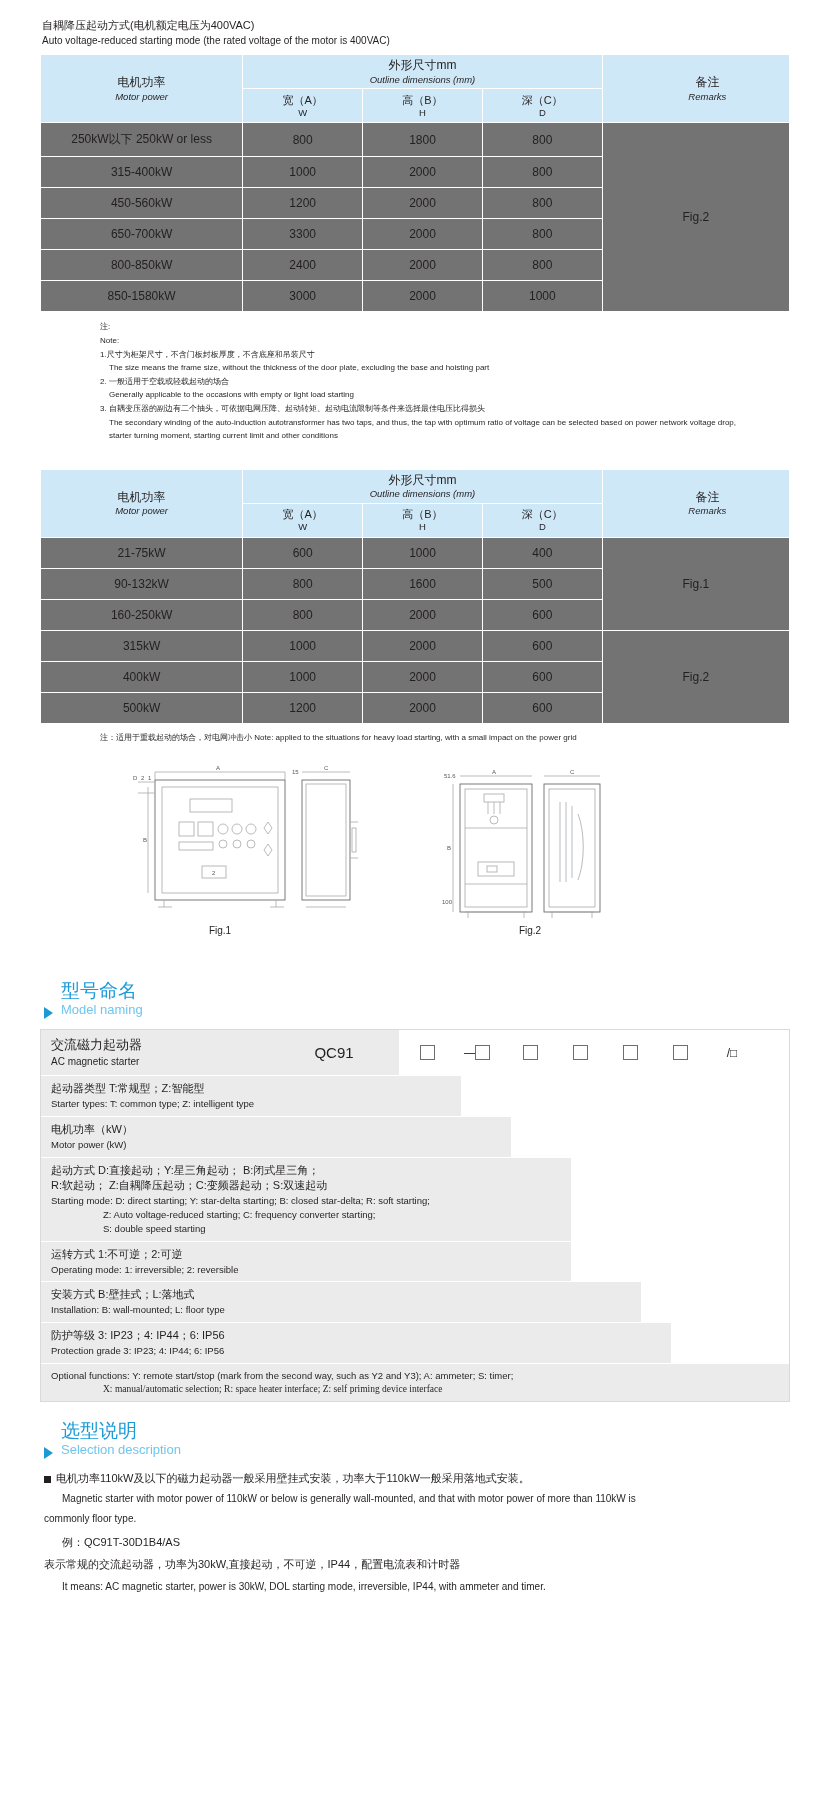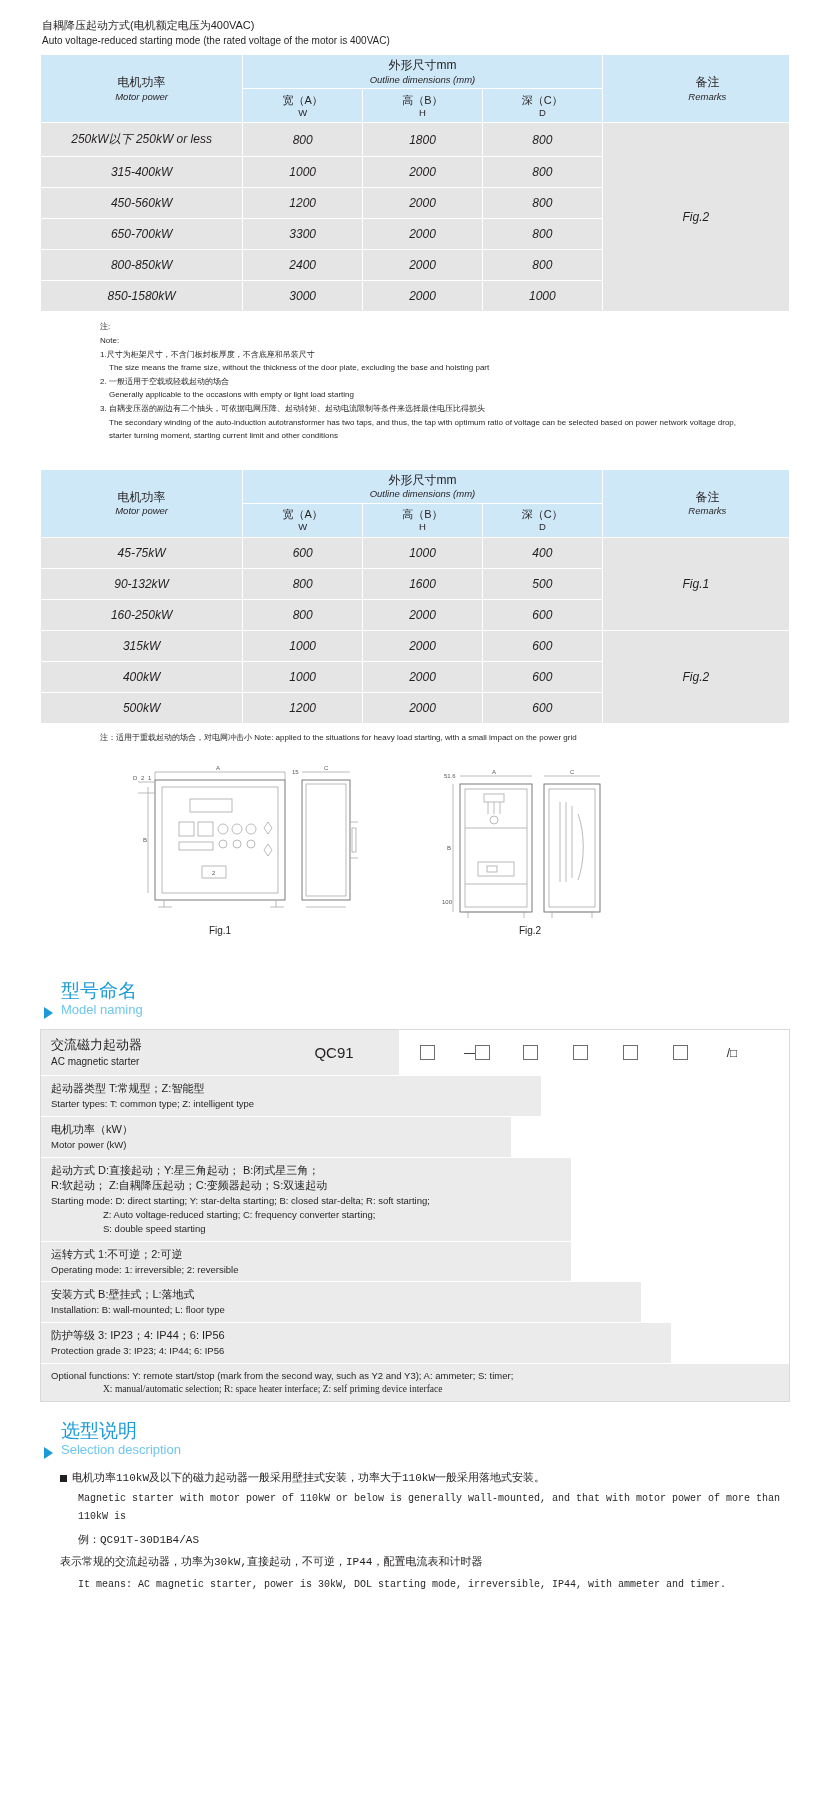--- a/index.html
+++ b/index.html
@@ -28,21 +28,21 @@
     background: #ffffff;
   }
   table.dt th, table.dt td {
     border: 1px solid #ffffff;
     text-align: center;
     vertical-align: middle;
     font-weight: normal;
     color: #231f20;
   }
   table.dt th { background: #cfe8f7; }
-  table.dt td { background: #e5e5e5; font-style: italic; }
+  table.dt td { background: #737373; }
   .th-main { font-size: 12px; line-height: 1.35; }
   .th-main .en { font-size: 9.5px; display: block; font-style: italic; }
   .th-sub { font-size: 11px; line-height: 1.3; }
   .th-sub .en { font-size: 9.5px; display: block; }
   .cell-lbl { font-size: 12px; padding: 8px 2px; }
   .cell-num { font-size: 12px; padding: 8px 2px; }
   .cell-rem { font-size: 12px; }
   .col-a { width: 27%; }
   .col-b { width: 16%; }
   .col-c { width: 16%; }
@@ -107,30 +107,30 @@
   .dash { display: inline-block; width: 11px; text-align: center; font-size: 12px; }
   .slot { display: flex; align-items: center; justify-content: center; }
   .s1 { width: 44px; }
   .s2 { width: 56px; }
   .s3 { width: 50px; }
   .s4 { width: 50px; }
   .s5 { width: 50px; }
   .s6 { width: 50px; }
   .s7 { width: 54px; font-size: 12px; }
 
-  .w1 .left { width: 500px; }
+  .w1 .left { width: 420px; }
   .w2 .left { width: 470px; }
   .w3 .left { width: 530px; }
   .w4 .left { width: 530px; }
   .w5 .left { width: 600px; }
   .w6 .left { width: 630px; }
   .w7 .left { width: 750px; }
 
   
-  .sel { margin: 4px 4px 0 20px; line-height: 1.75; font-family: Liberation Mono, monospace; }
+  .sel { margin: 4px 4px 0 4px; line-height: 1.75; }
   .sel p { margin: 0 0 2px 0; }
   .sel .l1 { font-size: 11px; }
   .sel .l2 { font-size: 10px; }
   .sel .ind { padding-left: 18px; }
   .sq { display: inline-block; width: 7px; height: 7px; background: #231f20; margin-right: 5px; vertical-align: middle; }
 </style>
 </head>
 <body>
 
 <div class="page">
@@ -249,21 +249,21 @@
       <th class="col-c th-sub">
         <span>高（B）</span>
         <span class="en">H</span>
       </th>
       <th class="col-d th-sub">
         <span>深（C）</span>
         <span class="en">D</span>
       </th>
     </tr>
     <tr>
-      <td class="cell-lbl">45-75kW</td>
+      <td class="cell-lbl">21-75kW</td>
       <td class="cell-num">600</td>
       <td class="cell-num">1000</td>
       <td class="cell-num">400</td>
       <td class="cell-rem" rowspan="3">Fig.1</td>
     </tr>
     <tr>
       <td class="cell-lbl">90-132kW</td>
       <td class="cell-num">800</td>
       <td class="cell-num">1600</td>
       <td class="cell-num">500</td>
@@ -498,18 +498,19 @@
       <span class="cn">选型说明</span>
       <span class="en">Selection description</span>
     </div>
   </div>
 
   <div class="sel">
     <p class="l1">
       <span class="sq"></span><span>电机功率110kW及以下的磁力起动器一般采用壁挂式安装，功率大于110kW一般采用落地式安装。</span>
     </p>
     <p class="l2 ind">Magnetic starter with motor power of 110kW or below is generally wall-mounted, and that with motor power of more than 110kW is</p>
+    <p class="l2">commonly floor type.</p>
     <p class="l1 ind" style="margin-top:6px;">例：QC91T-30D1B4/AS</p>
     <p class="l1">表示常规的交流起动器，功率为30kW,直接起动，不可逆，IP44，配置电流表和计时器</p>
     <p class="l2 ind" style="margin-top:4px;">It means: AC magnetic starter, power is 30kW, DOL starting mode, irreversible, IP44, with ammeter and timer.</p>
   </div>
 
 </div>
 
 </body></html>

